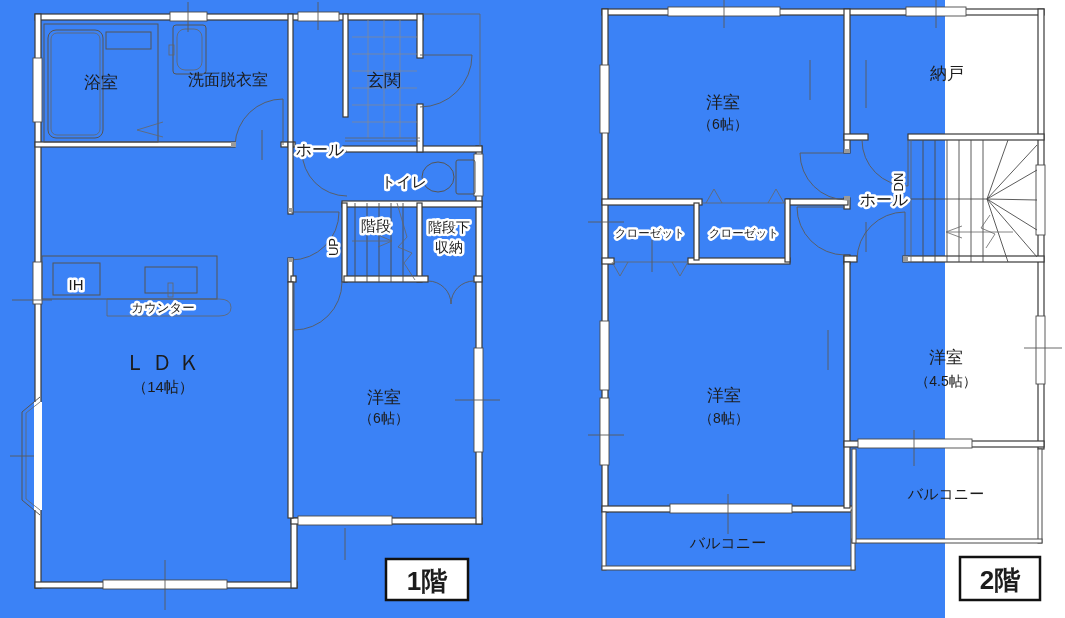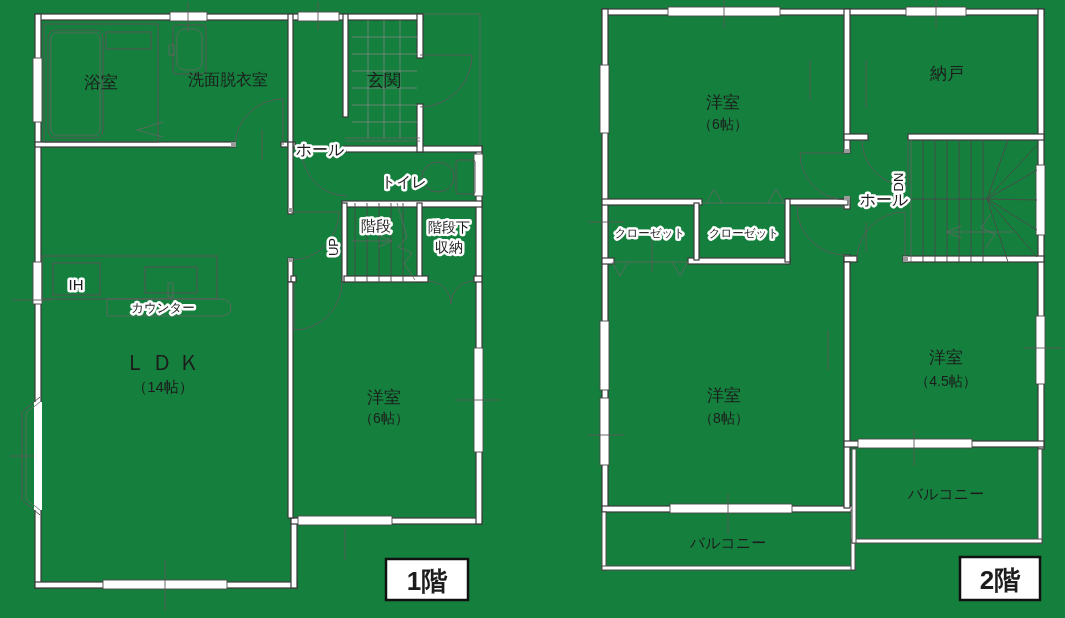--- a/index.html
+++ b/index.html
@@ -1,16 +1,16 @@
 <!DOCTYPE html>
 <html><head>
 <meta charset="utf-8">
 <style>
   html,body{margin:0;padding:0;background:#ffffff;}
-  .stage{width:1065px;height:618px;position:relative;background:#15803d;font-family:"Liberation Sans","DejaVu Sans",sans-serif;}
+  .stage{width:945px;height:618px;position:relative;background:#3b82f6;font-family:"Liberation Sans","DejaVu Sans",sans-serif;}
   svg{display:block;}
   .w   {fill:#ffffff;stroke:#3a3a3a;stroke-width:1.2;}
   .rail{fill:#ffffff;stroke:#4a4a4a;stroke-width:1;}
   .win {fill:#ffffff;stroke:#4a4a4a;stroke-width:0.9;}
   .fx  {fill:none;stroke:#555555;stroke-width:1;}
   .fx2 {fill:none;stroke:#666666;stroke-width:0.8;}
   .arc {fill:none;stroke:#5a5a5a;stroke-width:0.9;}
   .grid{stroke:#8a8a8a;stroke-width:0.7;}
   .tread{stroke:#4a4a4a;stroke-width:0.9;}
   .tick{stroke:#5a5a5a;stroke-width:0.9;}

